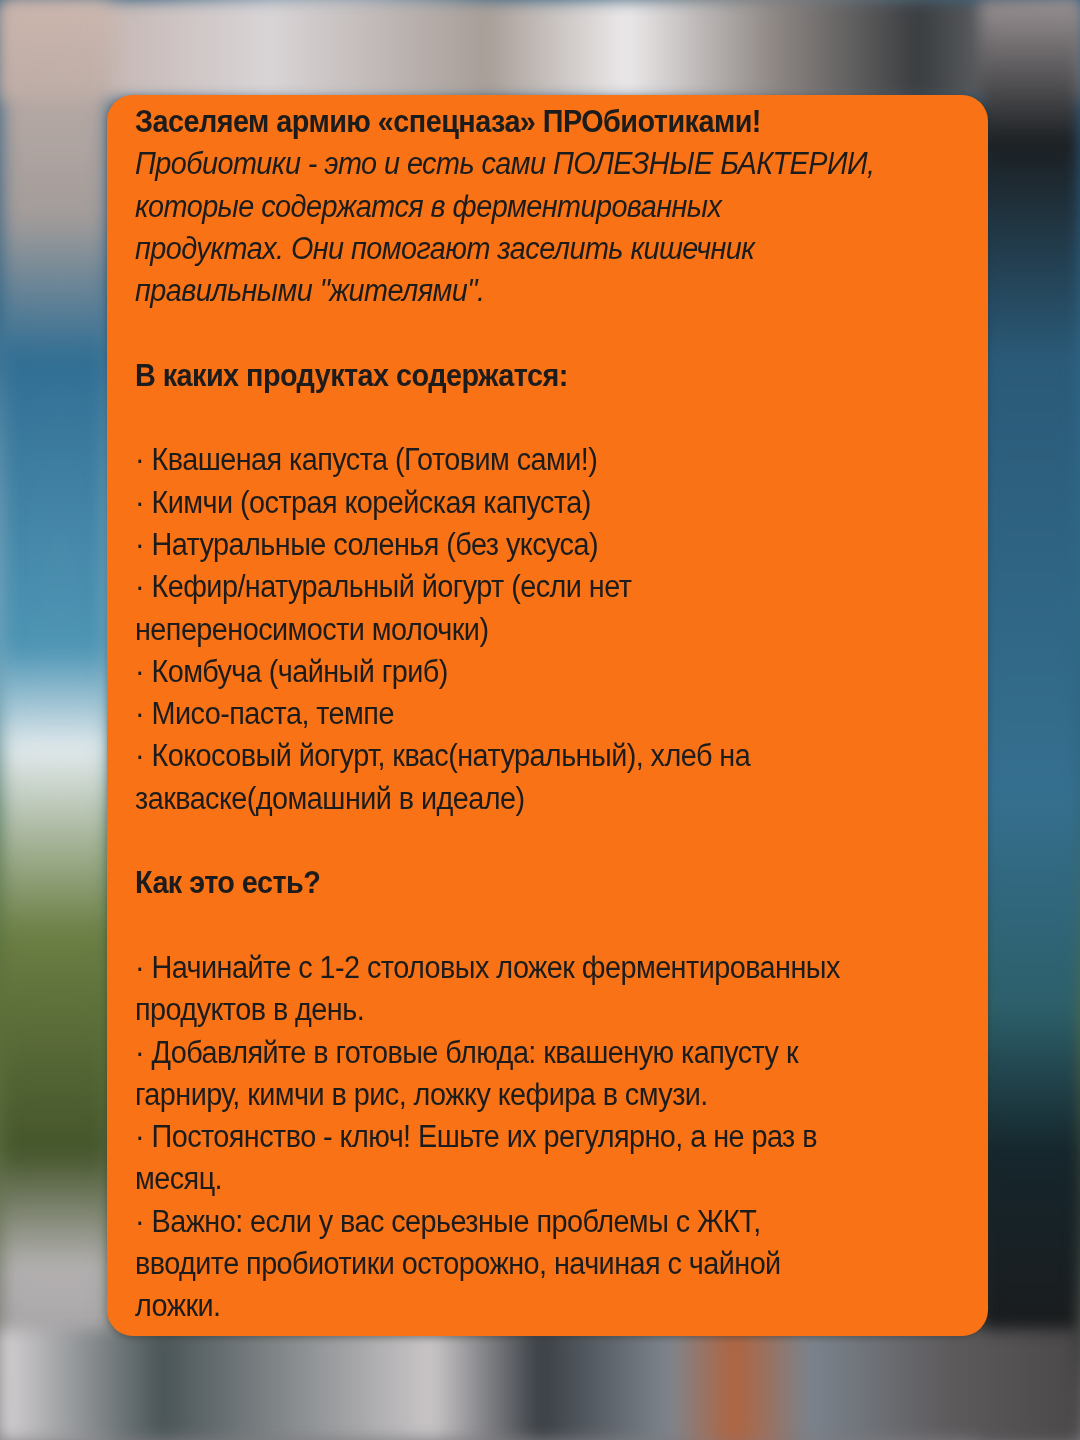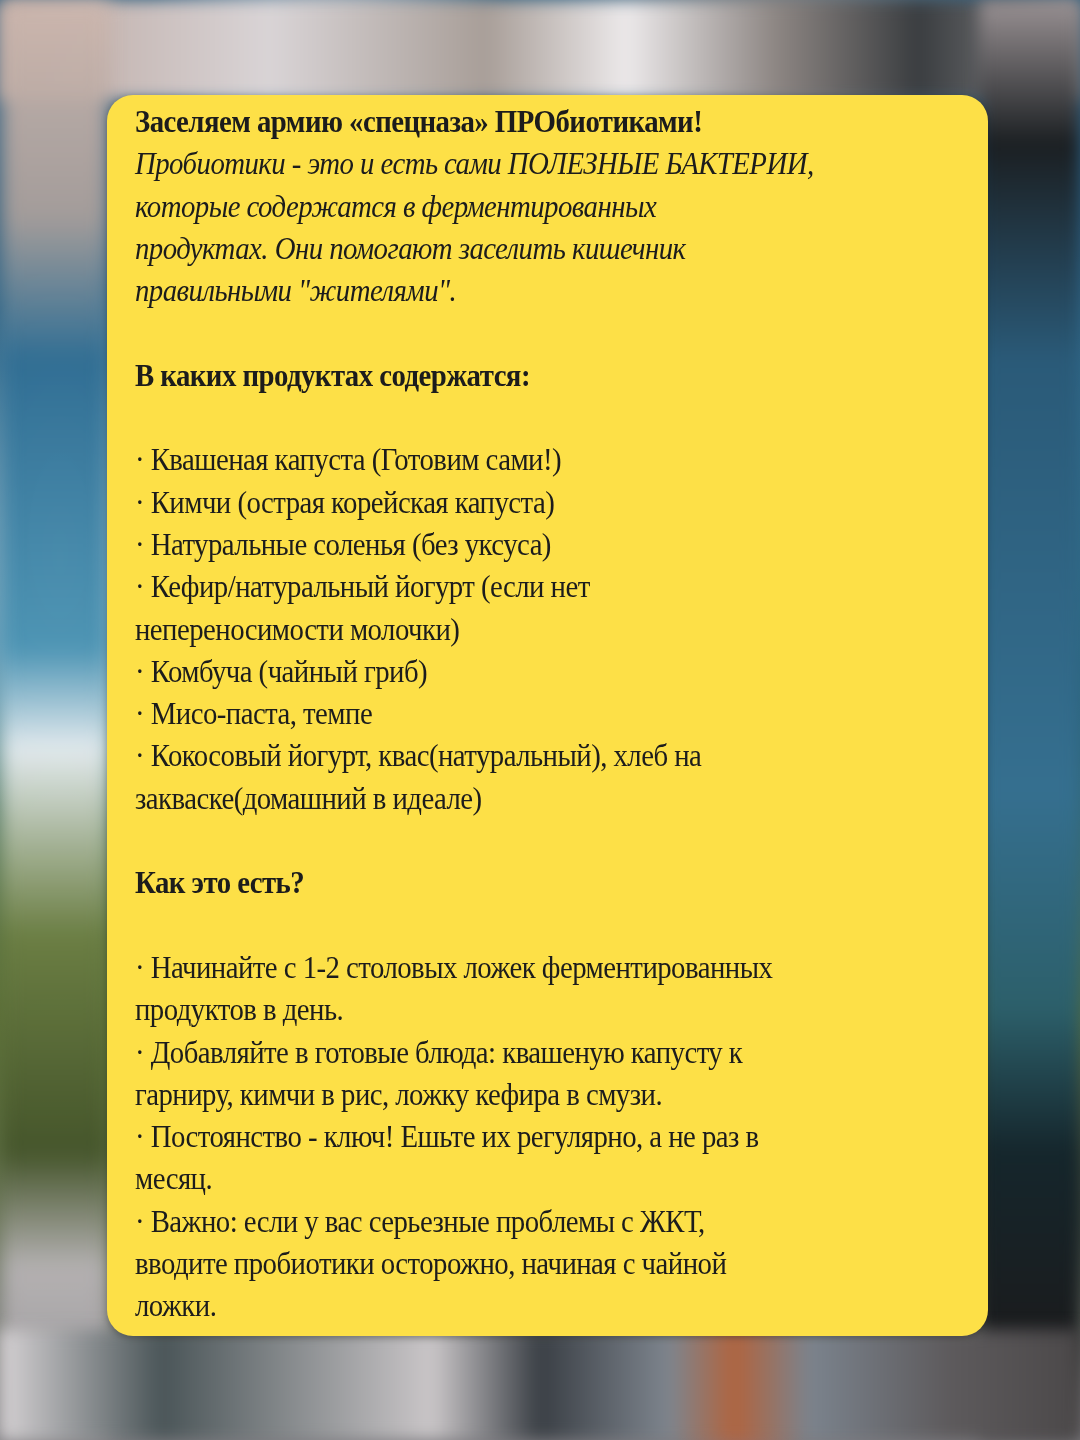--- a/index.html
+++ b/index.html
@@ -35,25 +35,25 @@
       background: linear-gradient(90deg, #b9a59e 0%, #d9d4d6 25%, #a89e98 45%, #ece9ea 58%, #8c8582 72%, #3a3d40 85%, #8b8a8c 100%);
       filter: blur(8px);
     }
     .bg-bottom {
       position: absolute; left: 0; bottom: 0; width: 1080px; height: 110px;
       background: linear-gradient(90deg, #d6d2d4 0%, #4a5558 15%, #cac6c8 40%, #3a3f45 50%, #7e858e 62%, #b0643f 68%, #7b838d 75%, #5d5a5c 88%, #4b4849 100%);
       filter: blur(8px);
     }
     .card {
       position: absolute; left: 107px; top: 95px; width: 881px; height: 1241px;
-      background: #fde047; border-radius: 26px;
+      background: #f97316; border-radius: 26px;
       box-shadow: 0 2px 6px rgba(0,0,0,0.25);
       box-sizing: border-box;
       padding: 6px 14px 0 28px;
-      font-family: Liberation Serif, serif;
+      font-family: Liberation Sans, sans-serif;
       color: #1c1c1c;
     }
     .line {
       font-size: 31px; line-height: 42.3px; white-space: nowrap;
       letter-spacing: -0.6px;
       transform: scaleX(0.93); transform-origin: left center;
     }
     .bold { font-weight: bold; }
     .italic { font-style: italic; }
     .gap { height: 42.3px; }

